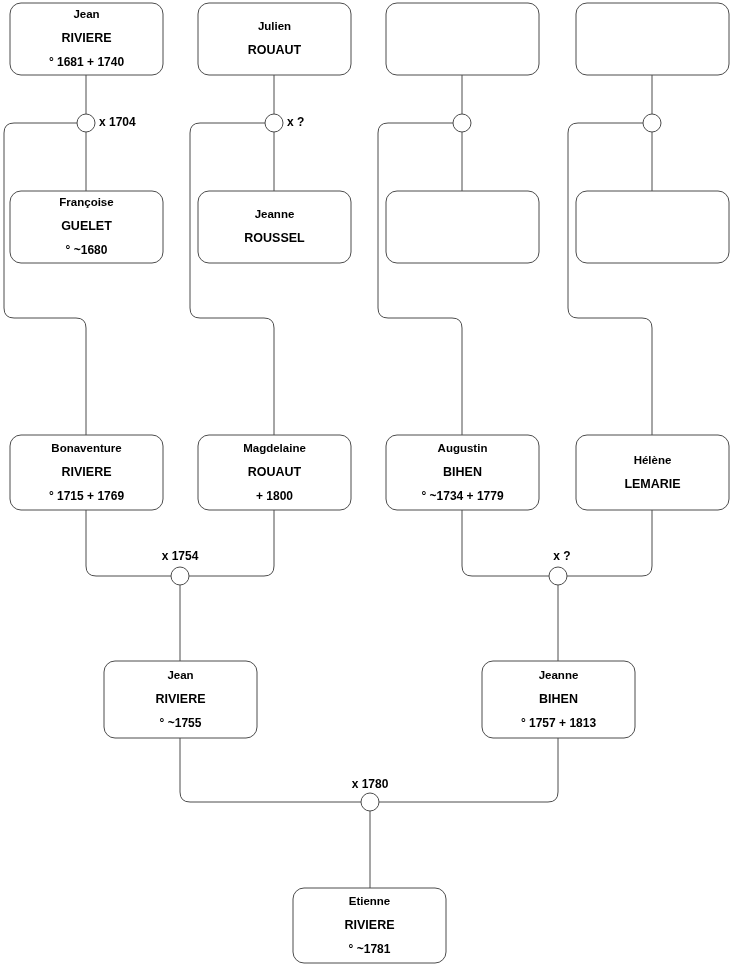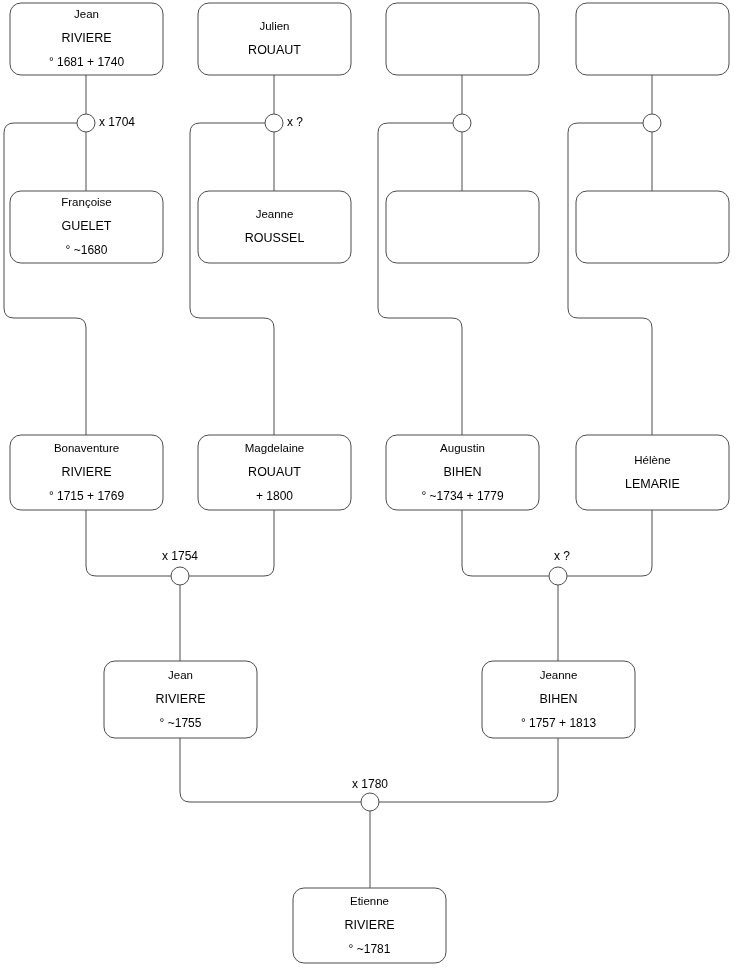--- a/index.html
+++ b/index.html
@@ -10,20 +10,21 @@
   body {
     width: 740px;
     height: 975px;
     font-family: "Liberation Sans", sans-serif;
     overflow: hidden;
   }
   #tree-root {
     position: relative;
     width: 740px;
     height: 975px;
+    font-weight: bold;
   }
   svg.tree-svg {
     position: absolute;
     top: 0;
     left: 0;
     width: 740px;
     height: 975px;
   }
   .person-box {
     fill: #ffffff;

